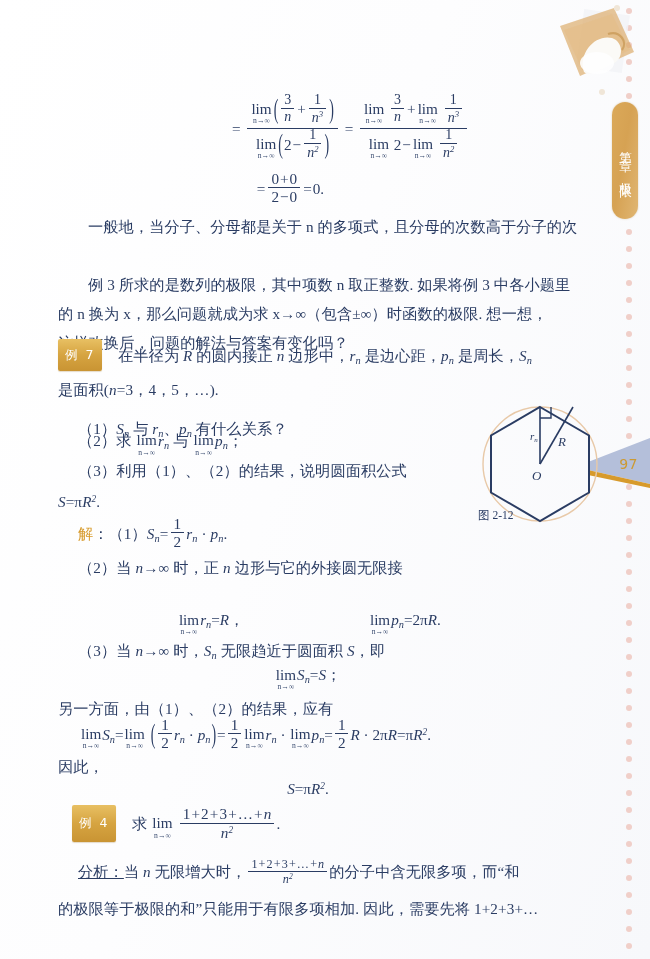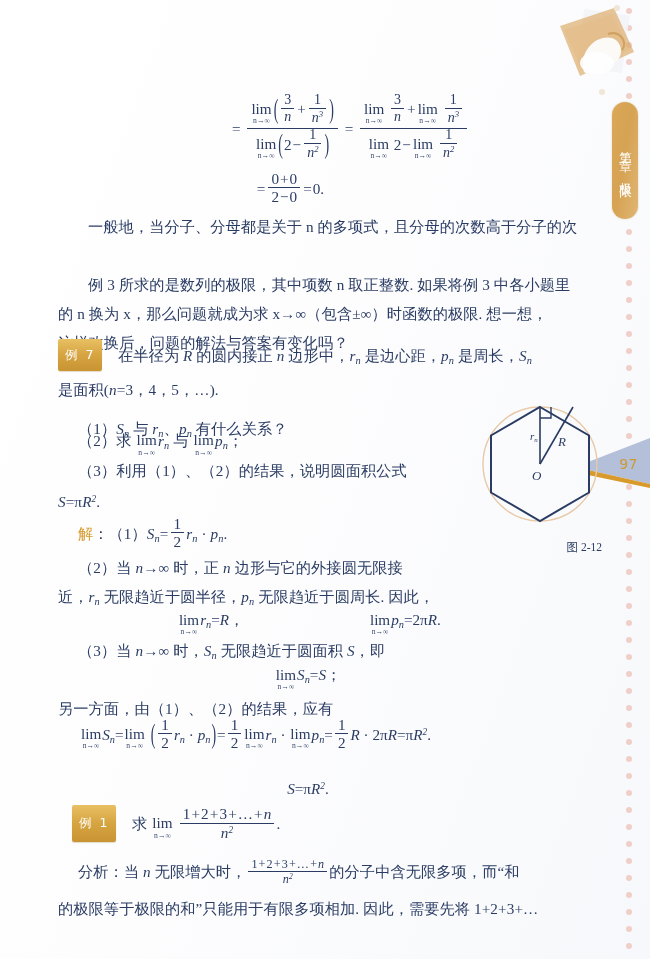--- a/index.html
+++ b/index.html
@@ -154,36 +154,36 @@
     color: #ffffff;
     font-size: 12.5px;
     font-family: "DejaVu Sans", "Liberation Sans", sans-serif;
     padding: 1px 7px 2px 7px;
     border-radius: 2px;
     letter-spacing: 2px;
     vertical-align: 2px;
     box-shadow: 0 1px 1px rgba(150,110,40,0.25);
   }
   .solve-label { color: #d79a2b; }
-  .analysis-label { color: #2a3c63; }
+  .analysis-label { color: #2a3c63; text-decoration: underline; }
 
   
   .figure {
     position: absolute;
     left: 478px;
     top: 398px;
     width: 124px;
     height: 158px;
   }
   .fig-caption {
     position: absolute;
     left: 478px;
-    top: 540px;
+    top: 508px;
     width: 124px;
-    text-align: right;
+    text-align: left;
     font-size: 11.5px;
     color: #2a3c63;
     font-family: "Liberation Serif", serif;
   }
 </style>
 </head>
 <body>
 
 <div class="page">
 
@@ -331,21 +331,20 @@
     </div>
 
     <div class="para" style="left:58px; top:517px; width:430px;">
       <span style="padding-left:20px;">
         <span class="solve-label">解</span>：（1）<span class="mi">S</span><span class="sub">n</span>=<span class="frac"><span class="num">1</span><span class="den">2</span></span><span class="mi">r</span><span class="sub">n</span> · <span class="mi">p</span><span class="sub">n</span>.
       </span>
     </div>
 
     <div class="para" style="left:58px; top:553px; width:425px;">
       <div><span style="padding-left:20px;margin-top:13px;">（2）当 <span class="mi">n</span>→∞ 时，正 <span class="mi">n</span> 边形与它的外接圆无限接</span></div>
-      <div>近，<span class="mi">r</span><span class="sub">n</span> 无限趋近于圆半径，<span class="mi">p</span><span class="sub">n</span> 无限趋近于圆周长. 因此，</div>
     </div>
 
     <div class="eq-center" style="left:58px; top:610px; width:500px;">
       <span style="display:inline-block; width:190px; text-align:center;">
         <span class="limop"><span class="lm">lim</span><span class="lsub">n→∞</span></span><span class="mi">r</span><span class="sub">n</span>=<span class="mi">R</span>，
       </span>
       <span style="display:inline-block; width:190px; text-align:center;">
         <span class="limop"><span class="lm">lim</span><span class="lsub">n→∞</span></span><span class="mi">p</span><span class="sub">n</span>=2π<span class="mi">R</span>.
       </span>
     </div>
@@ -362,28 +361,29 @@
       另一方面，由（1）、（2）的结果，应有
     </div>
 
     <div class="eq-center" style="left:58px; top:718px; width:520px; text-align:left;">
       <span style="padding-left:22px;">
         <span class="limop"><span class="lm">lim</span><span class="lsub">n→∞</span></span><span class="mi">S</span><span class="sub">n</span>=<span class="limop"><span class="lm">lim</span><span class="lsub">n→∞</span></span>
         <span class="paren">(</span><span class="frac"><span class="num">1</span><span class="den">2</span></span><span class="mi">r</span><span class="sub">n</span> · <span class="mi">p</span><span class="sub">n</span><span class="paren">)</span>=<span class="frac"><span class="num">1</span><span class="den">2</span></span><span class="limop"><span class="lm">lim</span><span class="lsub">n→∞</span></span><span class="mi">r</span><span class="sub">n</span> · <span class="limop"><span class="lm">lim</span><span class="lsub">n→∞</span></span><span class="mi">p</span><span class="sub">n</span>=<span class="frac"><span class="num">1</span><span class="den">2</span></span><span class="mi">R</span> · 2π<span class="mi">R</span>=π<span class="mi">R</span><span class="sup">2</span>.
       </span>
     </div>
 
+    <div class="para" style="left:58px; top:752px; width:530px;">因此，</div>
 
     <div class="eq-center" style="left:58px; top:780px; width:500px;">
       <span class="mi">S</span>=π<span class="mi">R</span><span class="sup">2</span>.
     </div>
 
     <div class="para" style="left:58px; top:805px; width:530px; line-height:34px;">
       <span style="padding-left:14px;">
-        <span class="ex-badge">例 1</span>
+        <span class="ex-badge">例 4</span>
         &nbsp;&nbsp;&nbsp;求 <span class="limop"><span class="lm">lim</span><span class="lsub">n→∞</span></span>
         <span class="frac"><span class="num">1<span class="op">+</span>2<span class="op">+</span>3<span class="op">+</span>…<span class="op">+</span><span class="mi">n</span></span><span class="den"><span class="mi">n</span><span class="sup">2</span></span></span>.
       </span>
     </div>
 
     <div class="para" style="left:58px; top:853px; width:535px; line-height:37px;">
       <div>
         <span style="padding-left:20px;">
           <span class="analysis-label">分析：</span>当 <span class="mi">n</span> 无限增大时，<span class="frac" style="font-size:0.8em;"><span class="num">1<span class="op">+</span>2<span class="op">+</span>3<span class="op">+</span>…<span class="op">+</span><span class="mi">n</span></span><span class="den"><span class="mi">n</span><span class="sup">2</span></span></span>的分子中含无限多项，而“和
         </span>

